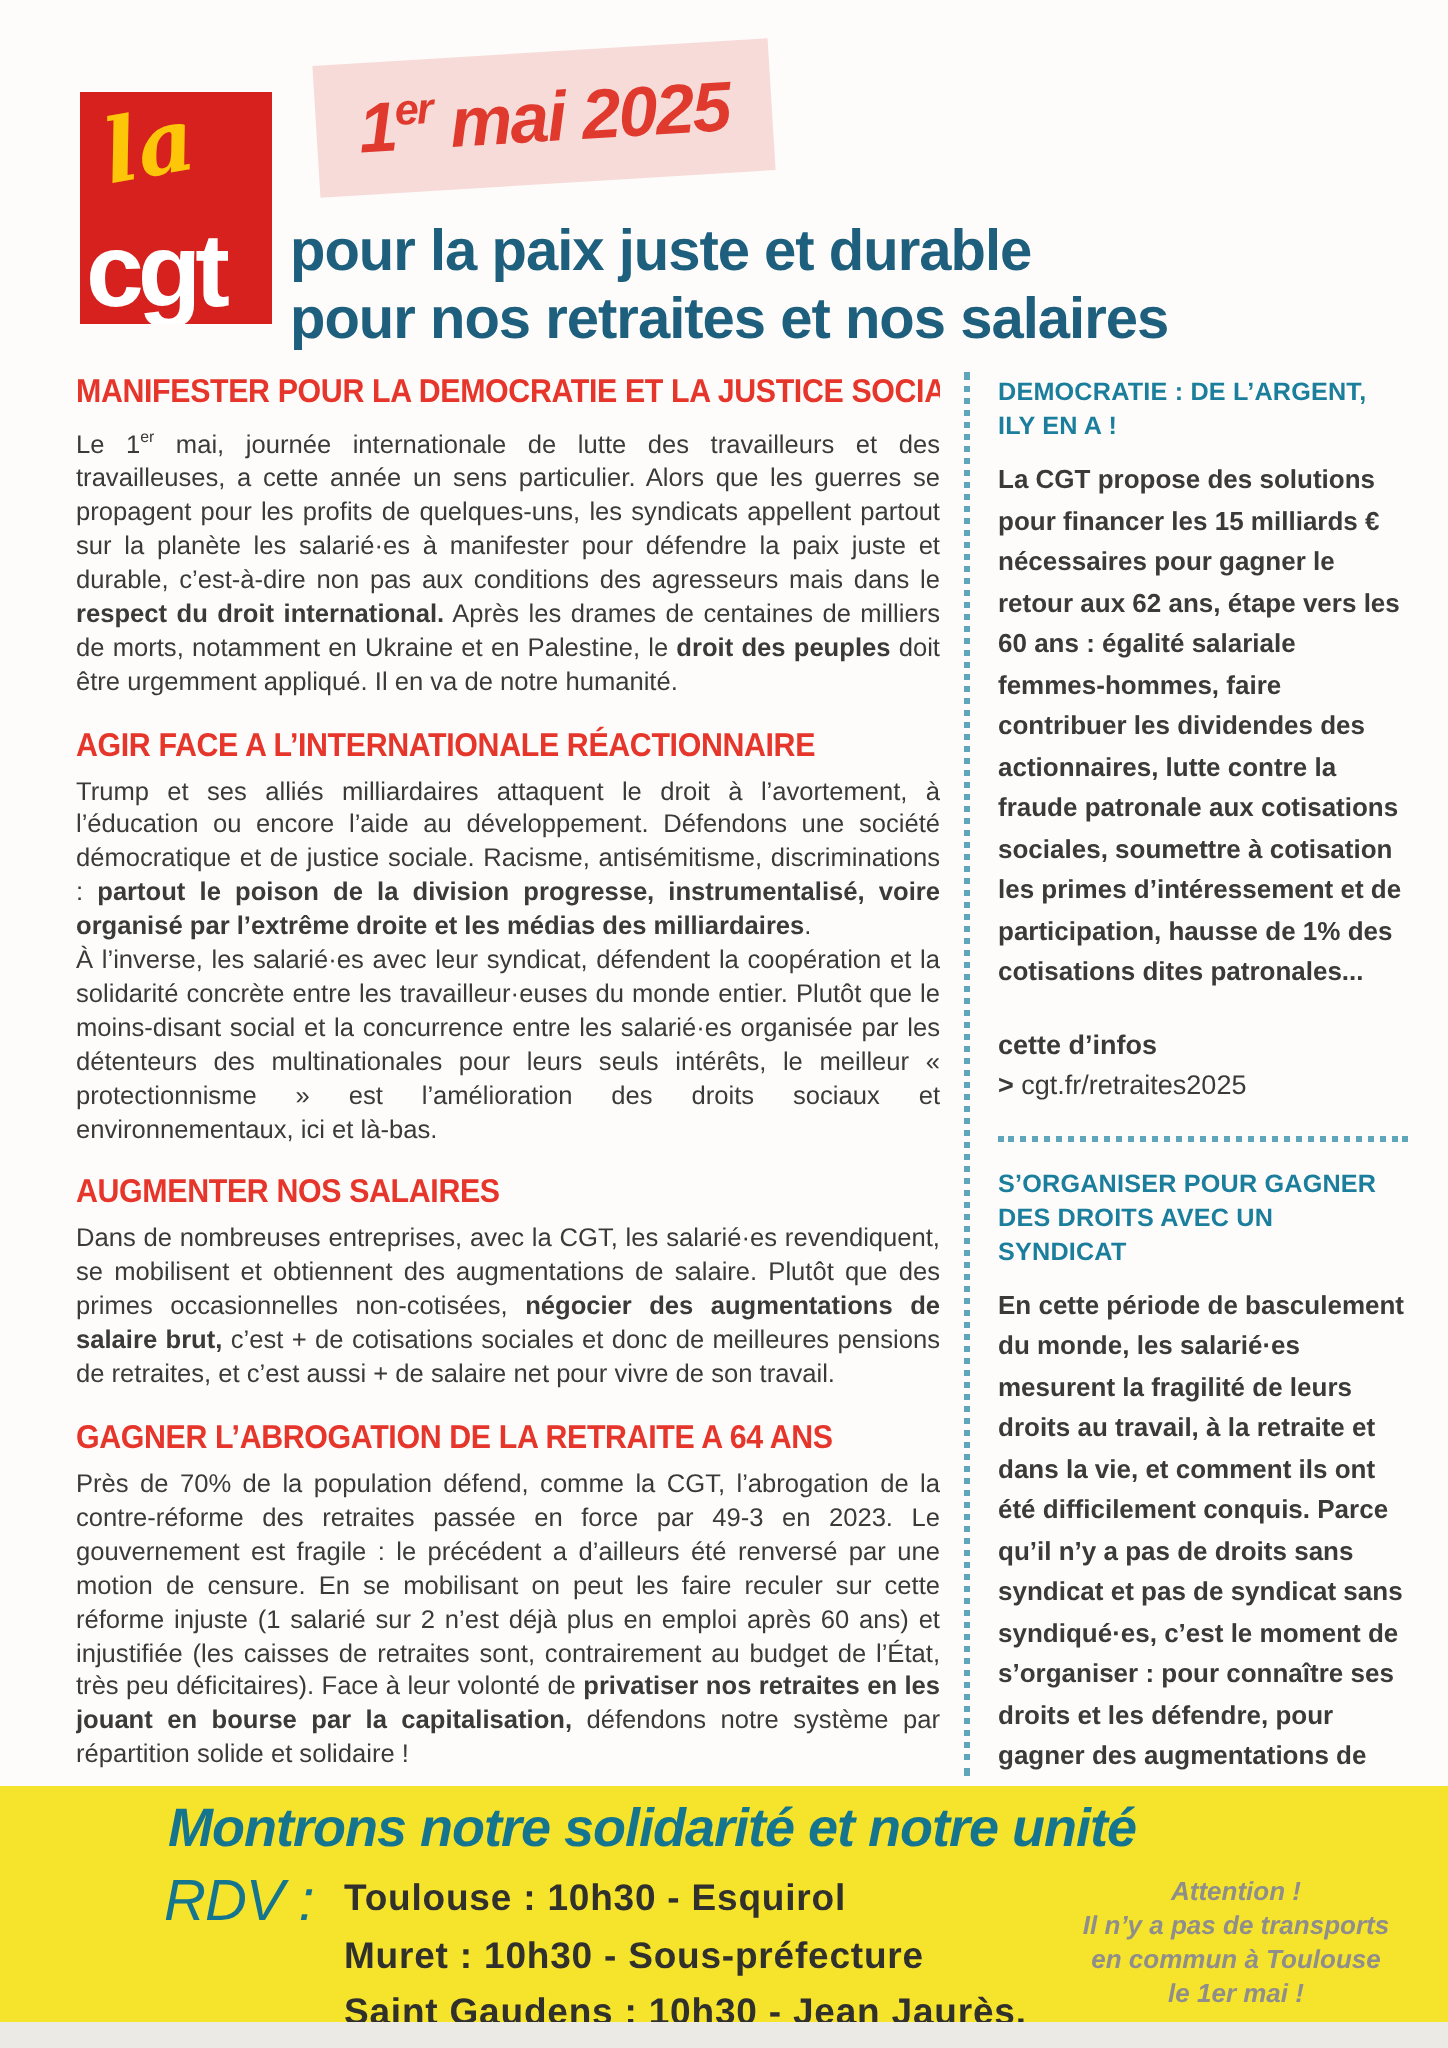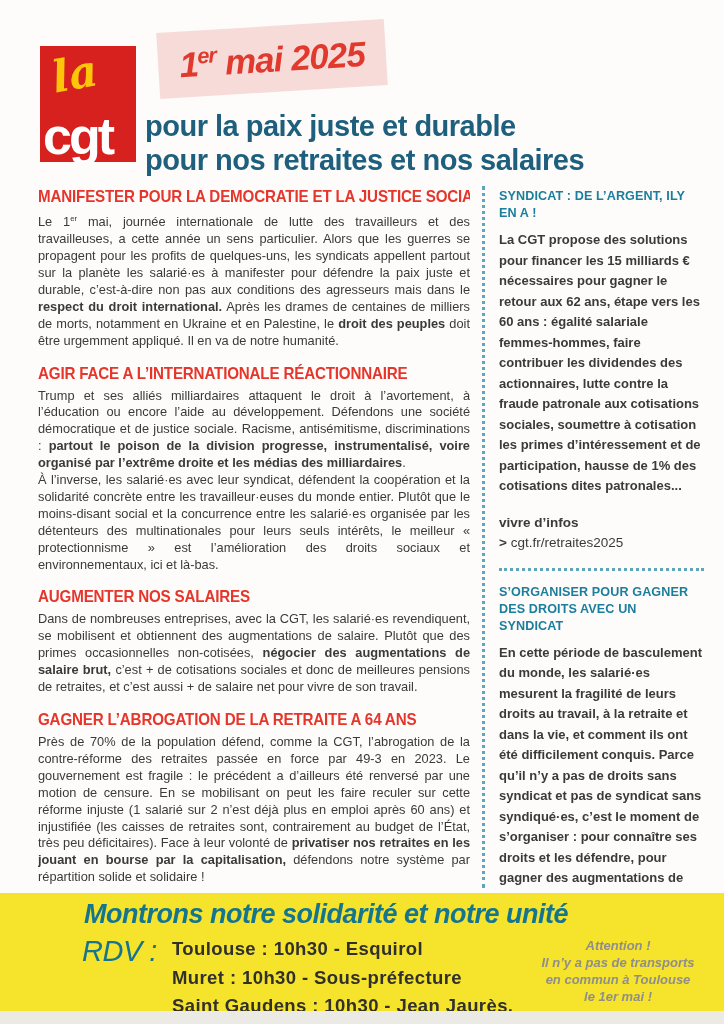--- a/index.html
+++ b/index.html
@@ -156,24 +156,24 @@
     <div class="article">
       <h2>GAGNER L’ABROGATION DE LA RETRAITE A 64 ANS</h2>
       <p><span>Près de 70% de la population défend, comme la CGT, l’abrogation de la contre-réforme des retraites passée en force par 49-3 en 2023. Le gouvernement est fragile : le précédent a d’ailleurs été renversé par une motion de censure. En se mobilisant on peut les faire reculer sur cette réforme injuste (1 salarié sur 2 n’est déjà plus en emploi après 60 ans) et injustifiée (les caisses de retraites sont, contrairement au budget de l’État, très peu déficitaires). Face à leur volonté de </span><span class="rb">privatiser nos retraites en les jouant en bourse par la capitalisation,</span><span> défendons notre système par répartition solide et solidaire !</span></p>
     </div>
 
   </div>
 
   <div class="sidebar">
 
     <div class="sb-section">
-      <h3>SYNDICAT : DE L’ARGENT, ILY EN A !</h3>
+      <h3>DEMOCRATIE : DE L’ARGENT, ILY EN A !</h3>
       <p class="sb-body">La CGT propose des solutions pour financer les 15 milliards € nécessaires pour gagner le retour aux 62 ans, étape vers les 60 ans : égalité salariale femmes-hommes, faire contribuer les dividendes des actionnaires, lutte contre la fraude patronale aux cotisations sociales, soumettre à cotisation les primes d’intéressement et de participation, hausse de 1% des cotisations dites patronales...</p>
       <div class="sb-more">
-        <span class="lbl">vivre d’infos</span>
+        <span class="lbl">cette d’infos</span>
         <span class="lnk"><span class="arrow">&gt;</span> <span>cgt.fr/retraites2025</span></span>
       </div>
     </div>
 
     <hr class="sb-divider">
 
     <div class="sb-section">
       <h3>S’ORGANISER POUR GAGNER DES DROITS AVEC UN SYNDICAT</h3>
       <p class="sb-body">En cette période de basculement du monde, les salarié·es mesurent la fragilité de leurs droits au travail, à la retraite et dans la vie, et comment ils ont été difficilement conquis. Parce qu’il n’y a pas de droits sans syndicat et pas de syndicat sans syndiqué·es, c’est le moment de s’organiser : pour connaître ses droits et les défendre, pour gagner des augmentations de salaires et améliorer ses conditions de travail : on s’organise avec la CGT !</p>
 

